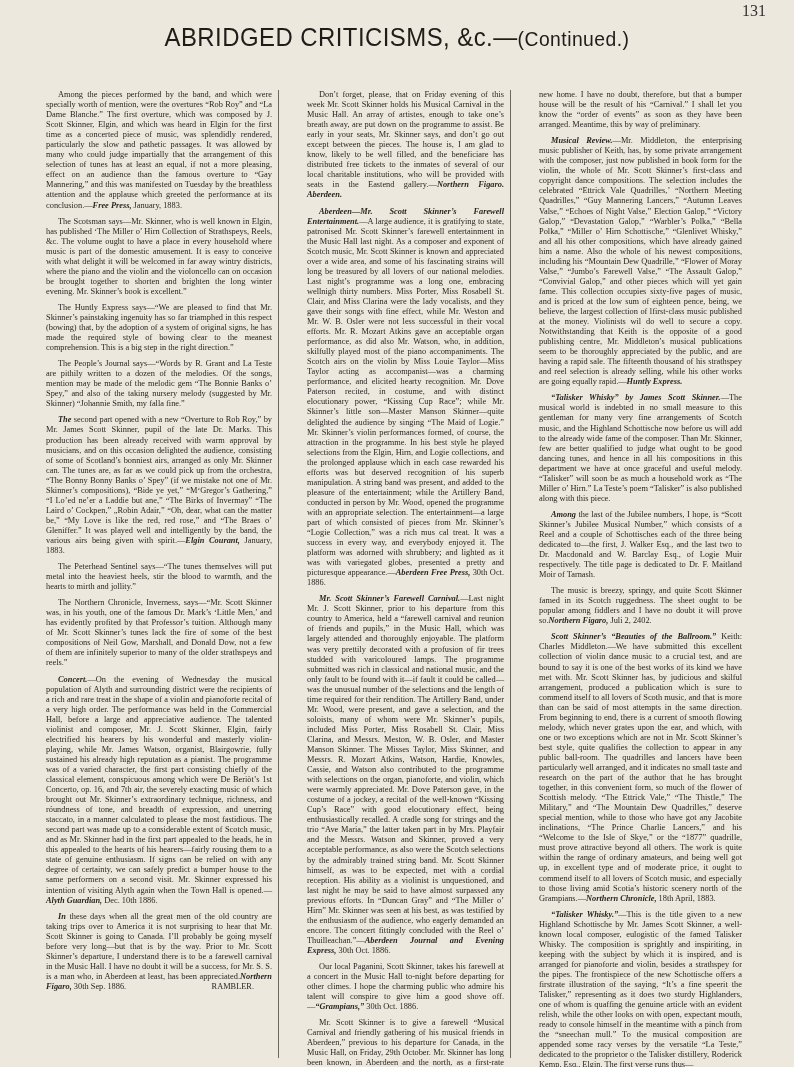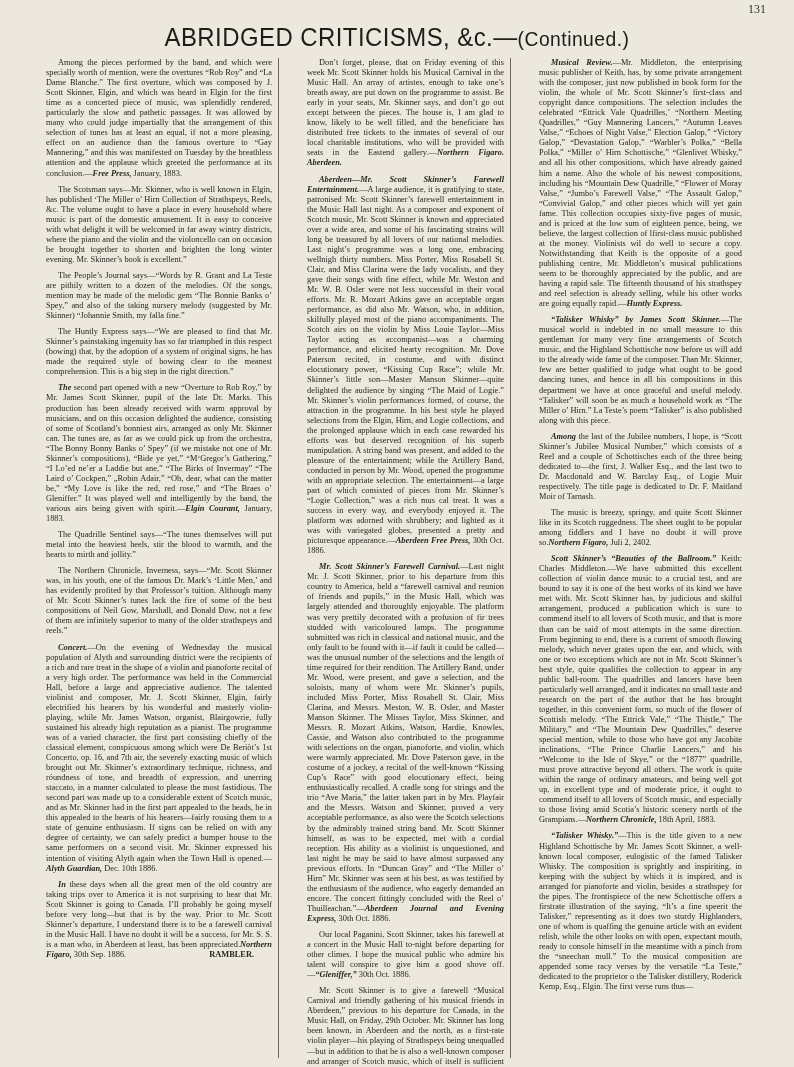--- a/index.html
+++ b/index.html
@@ -5,21 +5,21 @@
   html, body { margin: 0; padding: 0; }
   body {
     width: 794px; height: 1067px; overflow: hidden;
     background: #ece8de;
     font-family: "Liberation Serif", "DejaVu Serif", serif;
     color: #2a2622;
     position: relative;
   }
   .page-number {
     position: absolute; top: 2px; right: 28px;
-    font-size: 12px; color: #333;
+    font-size: 16px; color: #333;
   }
   .page-title {
     position: absolute; top: 22px; left: 0; width: 794px;
     text-align: center;
     font-family: "Liberation Sans", "DejaVu Sans", sans-serif;
     font-size: 26px; letter-spacing: 0.5px; color: #1f1c19;
     transform: scaleX(0.92);
     transform-origin: center;
   }
   .page-title .cont { font-size: 21px; }
@@ -29,56 +29,58 @@
     display: flex;
   }
   .col {
     width: 232px;
     padding: 0 6px;
     font-size: 8.35px;
     line-height: 10.05px;
     text-align: justify;
     hyphens: manual;
     box-sizing: border-box;
+    margin-top: 32px;
   }
   .col + .col { border-left: 1px solid #6d665c; padding-left: 28px; }
   .col:first-child { padding-left: 0; }
   .col:last-child { padding-right: 0; }
   .para { margin: 0 0 6px 0; text-indent: 12px; }
   .para.cont { text-indent: 0; }
   .para i, .lead, .src { font-style: italic; font-weight: bold; }
-  .sig { float: right; padding-right: 18px; font-style: normal; font-weight: bold; }
+  .sig { float: right; padding-right: 18px; font-style: normal; }
 </style>
 </head>
 <body>
 
 <div class="page-number">131</div>
 
 <div class="page-title"><span>ABRIDGED CRITICISMS, &amp;c.—</span><span class="cont">(Continued.)</span></div>
 
 <div class="columns">
   <div class="col">
       <p class="para"><span>Among the pieces performed by the band, and which were specially worth of mention, were the overtures “Rob Roy” and “La Dame Blanche.” The first overture, which was composed by J. Scott Skinner, Elgin, and which was heard in Elgin for the first time as a concerted piece of music, was splendidly rendered, particularly the slow and pathetic passages. It was allowed by many who could judge impartially that the arrangement of this selection of tunes has at least an equal, if not a more pleasing, effect on an audience than the famous overture to “Gay Mannering,” and this was manifested on Tuesday by the breathless attention and the applause which greeted the performance at its conclusion.—</span><span class="src">Free Press,</span><span> January, 1883.</span></p>
       <p class="para"><span>The Scotsman says—Mr. Skinner, who is well known in Elgin, has published ‘The Miller o’ Hirn Collection of Strathspeys, Reels, &amp;c. The volume ought to have a place in every household where music is part of the domestic amusement. It is easy to conceive with what delight it will be welcomed in far away wintry districts, where the piano and the violin and the violoncello can on occasion be brought together to shorten and brighten the long winter evening. Mr. Skinner’s book is excellent.”</span></p>
+      <p class="para"><span>The Huntly Express says—“We are pleased to find that Mr. Skinner’s painstaking ingenuity has so far triamphed in this respect (bowing) that, by the adoption of a system of original signs, he has made the required style of bowing clear to the meanest comprehension. This is a big step in the right direction.”</span></p>
       <p class="para"><span>The People’s Journal says—“Words by R. Grant and La Teste are pithily written to a dozen of the melodies. Of the songs, mention may be made of the melodic gem “The Bonnie Banks o’ Spey,” and also of the taking nursery melody (suggested by Mr. Skinner) “Johannie Smith, my falla fine.”</span></p>
-      <p class="para"><span>The Huntly Express says—“We are pleased to find that Mr. Skinner’s painstaking ingenuity has so far triamphed in this respect (bowing) that, by the adoption of a system of original signs, he has made the required style of bowing clear to the meanest comprehension. This is a big step in the right direction.”</span></p>
       <p class="para"><span class="lead">The</span><span> second part opened with a new “Overture to Rob Roy,” by Mr. James Scott Skinner, pupil of the late Dr. Marks. This production has been already received with warm approval by musicians, and on this occasion delighted the audience, consisting of some of Scotland’s bonniest airs, arranged as only Mr. Skinner can. The tunes are, as far as we could pick up from the orchestra, “The Bonny Bonny Banks o’ Spey” (if we mistake not one of Mr. Skinner’s compositions), “Bide ye yet,” “M‘Gregor’s Gathering,” “I Lo’ed ne’er a Laddie but ane,” “The Birks of Invermay” “The Laird o’ Cockpen,” „Robin Adair,” “Oh, dear, what can the matter be,” “My Love is like the red, red rose,” and “The Braes o’ Gleniffer.” It was played well and intelligently by the band, the various airs being given with spirit.—</span><span class="src">Elgin Courant,</span><span> January, 1883.</span></p>
-      <p class="para"><span>The Quadrille Sentinel says—“The tunes themselves will put metal into the heaviest heels, stir the blood to warmth, and the hearts to mirth and jollity.”</span></p>
+      <p class="para"><span>The Peterhead Sentinel says—“The tunes themselves will put metal into the heaviest heels, stir the blood to warmth, and the hearts to mirth and jollity.”</span></p>
       <p class="para"><span>The Northern Chronicle, Inverness, says—“Mr. Scott Skinner was, in his youth, one of the famous Dr. Mark’s ‘Little Men,’ and has evidently profited by that Professor’s tuition. Although many of Mr. Scott Skinner’s tunes lack the fire of some of the best compositions of Neil Gow, Marshall, and Donald Dow, not a few of them are infinitely superior to many of the older strathspeys and reels.”</span></p>
       <p class="para"><span class="lead">Concert.</span><span>—On the evening of Wednesday the musical population of Alyth and surrounding district were the recipients of a rich and rare treat in the shape of a violin and pianoforte recital of a very high order. The performance was held in the Commercial Hall, before a large and appreciative audience. The talented violinist and composer, Mr. J. Scott Skinner, Elgin, fairly electrified his hearers by his wonderful and masterly violin-playing, while Mr. James Watson, organist, Blairgowrie, fully sustained his already high reputation as a pianist. The programme was of a varied character, the first part consisting chiefly of the classical element, conspicuous among which were De Beriòt’s 1st Concerto, op. 16, and 7th air, the severely exacting music of which brought out Mr. Skinner’s extraordinary technique, richness, and róundness of tone, and breadth of expression, and unerring staccato, in a manner calculated to please the most fastidious. The second part was made up to a considerable extent of Scotch music, and as Mr. Skinner had in the first part appealed to the heads, he in this appealed to the hearts of his hearers—fairly rousing them to a state of genuine enthusiasm. If signs can be relied on with any degree of certainty, we can safely predict a bumper house to the same performers on a second visit. Mr. Skinner expressed his intention of visiting Alyth again when the Town Hall is opened.—</span><span class="src">Alyth Guardian,</span><span> Dec. 10th 1886.</span></p>
       <p class="para"><span class="lead">In</span><span> these days when all the great men of the old country are taking trips over to America it is not surprising to hear that Mr. Scott Skinner is going to Canada. I’ll probably be going myself before very long—but that is by the way. Prior to Mr. Scott Skinner’s departure, I understand there is to be a farewell carnival in the Music Hall. I have no doubt it will be a success, for Mr. S. S. is a man who, in Aberdeen at least, has been appreciated.</span><span class="src">Northern Figaro,</span><span> 30th Sep. 1886.</span><span class="sig">RAMBLER.</span></p>
     </div>
   <div class="col">
       <p class="para"><span>Don’t forget, please, that on Friday evening of this week Mr. Scott Skinner holds his Musical Carnival in the Music Hall. An array of artistes, enough to take one’s breath away, are put down on the programme to assist. Be early in your seats, Mr. Skinner says, and don’t go out except between the pieces. The house is, I am glad to know, likely to be well filled, and the beneficiare has distributed free tickets to the inmates of several of our local charitable institutions, who will be provided with seats in the Eastend gallery.—</span><span class="src">Northern Figaro. Aberdeen.</span></p>
       <p class="para"><span class="lead">Aberdeen—Mr. Scott Skinner’s Farewell Entertainment.</span><span>—A large audience, it is gratifying to state, patronised Mr. Scott Skinner’s farewell entertainment in the Music Hall last night. As a composer and exponent of Scotch music, Mr. Scott Skinner is known and appreciated over a wide area, and some of his fascinating strains will long be treasured by all lovers of our national melodies. Last night’s programme was a long one, embracing wellnigh thirty numbers. Miss Porter, Miss Rosabell St. Clair, and Miss Clarina were the lady vocalists, and they gave their songs with fine effect, while Mr. Weston and Mr. W. B. Osler were not less successful in their vocal efforts. Mr. R. Mozart Atkins gave an acceptable organ performance, as did also Mr. Watson, who, in addition, skilfully played most of the piano accompaniments. The Scotch airs on the violin by Miss Louie Taylor—Miss Taylor acting as accompanist—was a charming performance, and elicited hearty recognition. Mr. Dove Paterson recited, in costume, and with distinct elocutionary power, “Kissing Cup Race”; while Mr. Skinner’s little son—Master Manson Skinner—quite delighted the audience by singing “The Maid of Logie.” Mr. Skinner’s violin performances formed, of course, the attraction in the programme. In his best style he played selections from the Elgin, Hirn, and Logie collections, and the prolonged applause which in each case rewarded his efforts was but deserved recognition of his superb manipulation. A string band was present, and added to the pleasure of the entertainment; while the Artillery Band, conducted in person by Mr. Wood, opened the programme with an appropriate selection. The entertainment—a large part of which consisted of pieces from Mr. Skinner’s “Logie Collection,” was a rich mus cal treat. It was a success in every way, and everybody enjoyed it. The platform was adorned with shrubbery; and lighted as it was with variegated globes, presented a pretty and picturesque appearance.—</span><span class="src">Aberdeen Free Press,</span><span> 30th Oct. 1886.</span></p>
       <p class="para"><span class="lead">Mr. Scott Skinner’s Farewell Carnival.</span><span>—Last night Mr. J. Scott Skinner, prior to his departure from this country to America, held a “farewell carnival and reunion of friends and pupils,” in the Music Hall, which was largely attended and thoroughly enjoyable. The platform was very prettily decorated with a profusion of fir trees studded with varicoloured lamps. The programme submitted was rich in classical and national music, and the only fault to be found with it—if fault it could be called—was the unusual number of the selections and the length of time required for their rendition. The Artillery Band, under Mr. Wood, were present, and gave a selection, and the soloists, many of whom were Mr. Skinner’s pupils, included Miss Porter, Miss Rosabell St. Clair, Miss Clarina, and Messrs. Meston, W. B. Osler, and Master Manson Skinner. The Misses Taylor, Miss Skinner, and Messrs. R. Mozart Atkins, Watson, Hardie, Knowles, Cassie, and Watson also contributed to the programme with selections on the organ, pianoforte, and violin, which were warmly appreciated. Mr. Dove Paterson gave, in the costume of a jockey, a recital of the well-known “Kissing Cup’s Race” with good elocutionary effect, being enthusiastically recalled. A cradle song for strings and the trio “Ave Maria,” the latter taken part in by Mrs. Playfair and the Messrs. Watson and Skinner, proved a very acceptable performance, as also were the Scotch selections by the admirably trained string band. Mr. Scott Skinner himself, as was to be expected, met with a cordial reception. His ability as a violinist is unquestioned, and last night he may be said to have almost surpassed any previous efforts. In “Duncan Gray” and “The Miller o’ Hirn” Mr. Skinner was seen at his best, as was testified by the enthusiasm of the audience, who eagerly demanded an encore. The concert fittingly concluded with the Reel o’ Thuilleachan.”—</span><span class="src">Aberdeen Journal and Evening Express,</span><span> 30th Oct. 1886.</span></p>
-      <p class="para"><span>Our local Paganini, Scott Skinner, takes his farewell at a concert in the Music Hall to-night before departing for other climes. I hope the musical public who admire his talent will conspire to give him a good shove off.—</span><span class="src">“Gleniffer,”</span><span> 30th Oct. 1886.</span></p>
+      <p class="para"><span>Our local Paganini, Scott Skinner, takes his farewell at a concert in the Music Hall to-night before departing for other climes. I hope the charming public who admire his talent will conspire to give him a good shove off.—</span><span class="src">“Grampians,”</span><span> 30th Oct. 1886.</span></p>
       <p class="para"><span>Mr. Scott Skinner is to give a farewell “Musical Carnival and friendly gathering of his musical friends in Aberdeen,” previous to his departure for Canada, in the Music Hall, on Friday, 29th October. Mr. Skinner has long been known, in Aberdeen and the north, as a first-rate violin player—his playing of Strathspeys being unequalled—but in addition to that he is also a well-known composer and arranger of Scotch music, which of itself is sufficient to interest his many friends in and around our quarter to turn out to bid him Au Revoir, and wish him luck in his</span></p>
     </div>
   <div class="col">
+      <p class="para cont"><span>new home. I have no doubt, therefore, but that a bumper house will be the result of his “Carnival.” I shall let you know the “order of events” as soon as they have been arranged. Meantime, this by way of preliminary.</span></p>
       <p class="para"><span class="lead">Musical Review.</span><span>—Mr. Middleton, the enterprising music publisher of Keith, has, by some private arrangement with the composer, just now published in book form for the violin, the whole of Mr. Scott Skinner’s first-class and copyright dance compositions. The selection includes the celebrated “Ettrick Vale Quadrilles,’ “Northern Meeting Quadrilles,” “Guy Mannering Lancers,” “Autumn Leaves Valse,” “Echoes of Night Valse,” Election Galop,” “Victory Galop,” “Devastation Galop,” “Warbler’s Polka,” “Bella Polka,” “Miller o’ Hirn Schottische,” “Glenlivet Whisky,” and all his other compositions, which have already gained him a name. Also the whole of his newest compositions, including his “Mountain Dew Quadrille,” “Flower of Moray Valse,” “Jumbo’s Farewell Valse,” “The Assault Galop,” “Convivial Galop,” and other pieces which will yet gain fame. This collection occupies sixty-five pages of music, and is priced at the low sum of eighteen pence, being, we believe, the largest collection of lfirst-class music published at the money. Violinists wil do well to secure a copy. Notwithstanding that Keith is the opposite of a good publishing centre, Mr. Middleton’s musical publications seem to be thoroughly appreciated by the public, and are having a rapid sale. The fifteenth thousand of his strathspey and reel selection is already selling, while his other works are going equally rapid.—</span><span class="src">Huntly Express.</span></p>
       <p class="para"><span class="lead">“Talisker Whisky” by James Scott Skinner.</span><span>—The musical world is indebted in no small measure to this gentleman for many very fine arrangements of Scotch music, and the Highland Schottische now before us will add to the already wide fame of the composer. Than Mr. Skinner, few are better qualified to judge what ought to be good dancing tunes, and hence in all his compositions in this department we have at once graceful and useful melody. “Talisker” will soon be as much a household work as “The Miller o’ Hirn.” La Teste’s poem “Talisker” is also published along with this piece.</span></p>
       <p class="para"><span class="lead">Among</span><span> the last of the Jubilee numbers, I hope, is “Scott Skinner’s Jubilee Musical Number,” which consists of a Reel and a couple of Schottisches each of the three being dedicated to—the first, J. Walker Esq., and the last two to Dr. Macdonald and W. Barclay Esq., of Logie Muir respectively. The title page is dedicated to Dr. F. Maitland Moir of Tarnash.</span></p>
-      <p class="para"><span>The music is breezy, springy, and quite Scott Skinner like in its Scotch ruggedness. The sheet ought to be popular among fiddlers and I have no doubt it will prove so.</span><span class="src">Northern Figaro,</span><span> Juli 2, 2402.</span></p>
+      <p class="para"><span>The music is breezy, springy, and quite Scott Skinner famed in its Scotch ruggedness. The sheet ought to be popular among fiddlers and I have no doubt it will prove so.</span><span class="src">Northern Figaro,</span><span> Juli 2, 2402.</span></p>
       <p class="para"><span class="lead">Scott Skinner’s “Beauties of the Ballroom.”</span><span> Keith: Charles Middleton.—We have submitted this excellent collection of violin dance music to a crucial test, and are bound to say it is one of the best works of its kind we have met with. Mr. Scott Skinner has, by judicious and skilful arrangement, produced a publication which is sure to commend itself to all lovers of Scoth music, and that is more than can be said of most attempts in the same direction. From beginning to end, there is a current of smooth flowing melody, which never grates upon the ear, and which, with one or two exceptions which are not in Mr. Scott Skinner’s best style, quite qualifies the collection to appear in any public ball-room. The quadrilles and lancers have been particularly well arranged, and it indicates no small taste and research on the part of the author that he has brought together, in this convenient form, so much of the flower of Scottish melody. “The Ettrick Vale,” “The Thistle,” The Military,” and “The Mountain Dew Quadrilles,” deserve special mention, while to those who have got any Jacobite inclinations, “The Prince Charlie Lancers,” and his “Welcome to the Isle of Skye,” or the “1877” quadrille, must prove attractive beyond all others. The work is quite within the range of ordinary amateurs, and being well got up, in excellent type and of moderate price, it ought to commend itself to all lovers of Scotch music, and especially to those living amid Scotia’s historic scenery north of the Grampians.—</span><span class="src">Northern Chronicle,</span><span> 18th April, 1883.</span></p>
       <p class="para"><span class="lead">“Talisker Whisky.”</span><span>—This is the title given to a new Highland Schottische by Mr. James Scott Skinner, a well-known local composer, eulogistic of the famed Talisker Whisky. The composition is sprightly and inspiriting, in keeping with the subject by which it is inspired, and is arranged for pianoforte and violin, besides a strathspey for the pipes. The frontispiece of the new Schottische offers a firstrate illustration of the saying, “It’s a fine speerit the Talisker,” representing as it does two sturdy Highlanders, one of whom is quaffing the genuine article with an evident relish, while the other looks on with open, expectant mouth, ready to console himself in the meantime with a pinch from the “sneechan mull.” To the musical composition are appended some racy verses by the versatile “La Teste,” dedicated to the proprietor o the Talisker distillery, Roderick Kemp, Esq., Elgin. The first verse runs thus—</span></p>
     </div>
 </div>
 
 </body></html>

